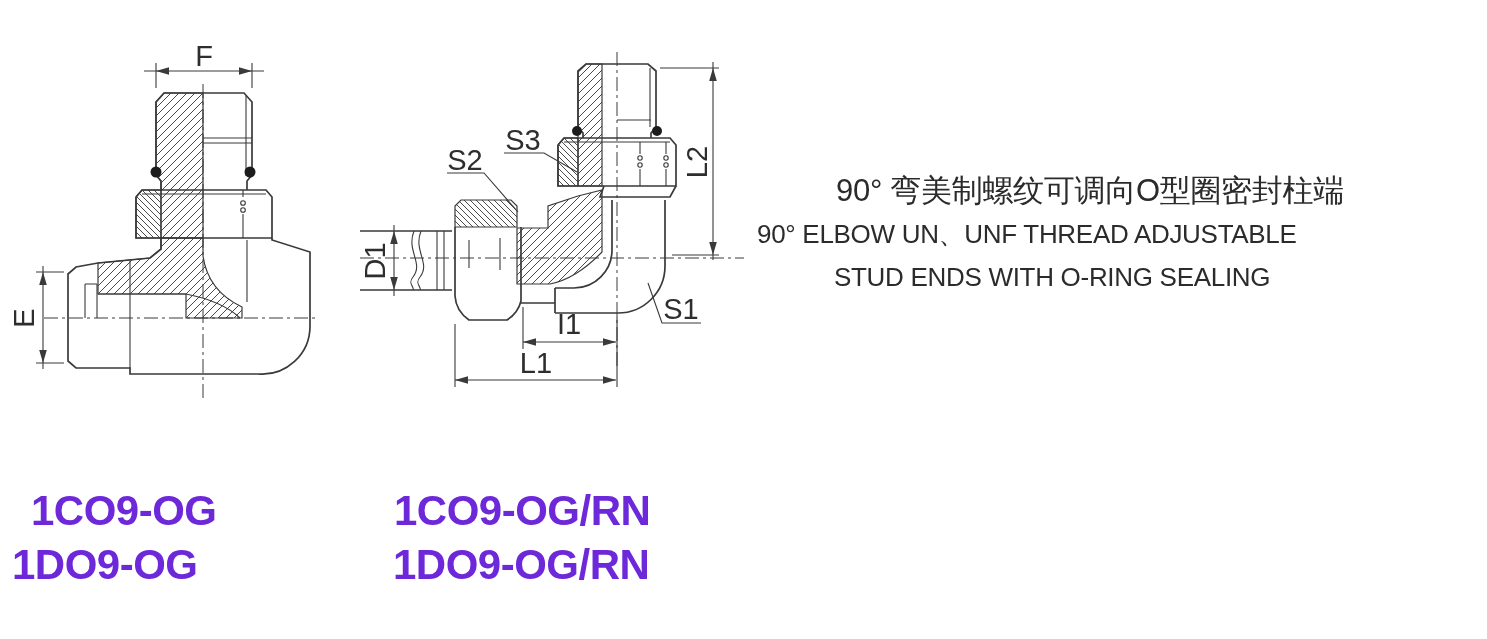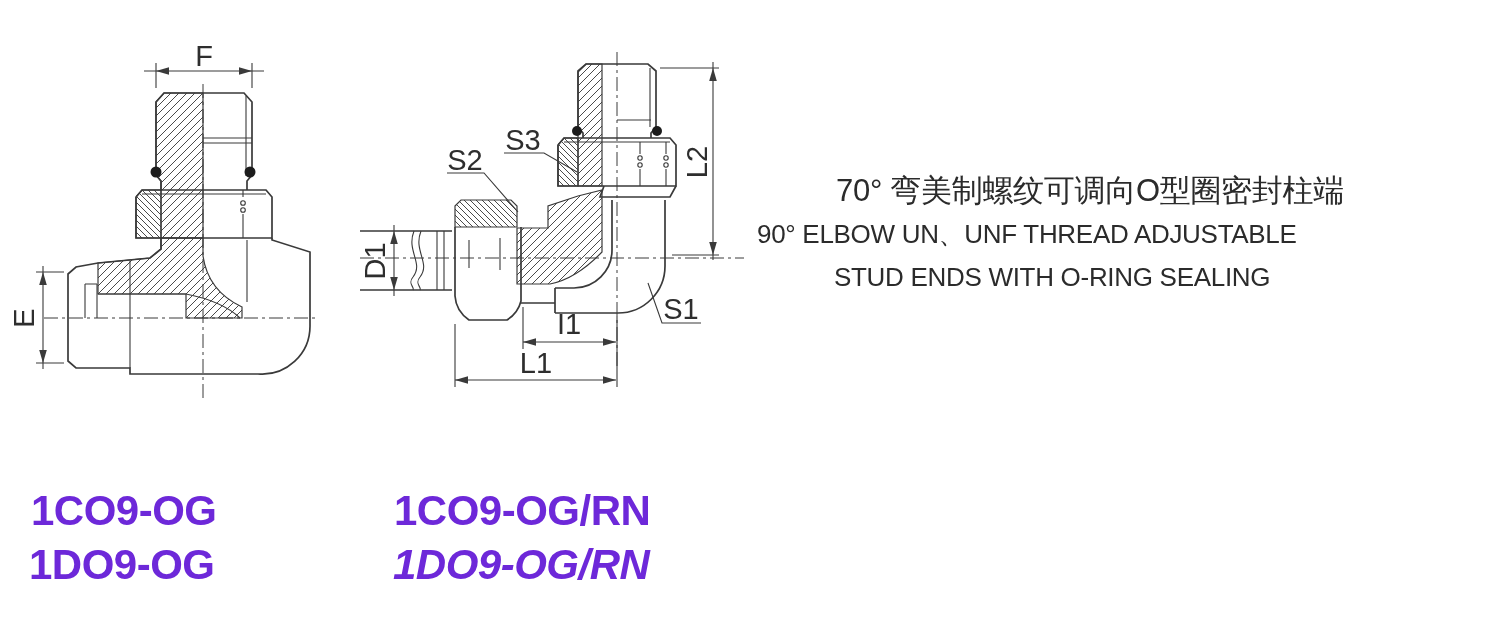--- a/index.html
+++ b/index.html
@@ -29,23 +29,23 @@
   .pn{
     position:absolute;
     color:#6d28d9;
     font-weight:bold;
     font-size:42px;
     letter-spacing:-0.5px;
     white-space:nowrap;
     line-height:1;
   }
   .pn-r1c1{left:31px;top:490px;}
-  .pn-r2c1{left:29px;top:544px;}
+  .pn-r2c1{left:12px;top:544px;}
   .pn-r1c2{left:394px;top:490px;}
-  .pn-r2c2{left:393px;top:544px;font-style:italic;}
+  .pn-r2c2{left:393px;top:544px;}
 </style>
 </head>
 <body>
 
 <div class="canvas">
 
   <svg class="drawing-svg" width="1487" height="639" viewBox="0 0 1487 639">
     <defs>
       <pattern id="hA" patternUnits="userSpaceOnUse" width="8" height="8">
         <path d="M-2,2 L2,-2 M-2,10 L10,-2 M6,10 L10,6" stroke="#4a4a4a" stroke-width="1" fill="none"></path>
@@ -191,21 +191,21 @@
 
       <path stroke-width="1.1" d="M504,153 L544,153 L577,172"></path>
       <text class="dim-label" x="523" y="150" text-anchor="middle" stroke="none">S3</text>
 
       <path stroke-width="1.1" d="M648,283 L662,323 L701,323"></path>
       <text class="dim-label" x="681" y="319" text-anchor="middle" stroke="none">S1</text>
     </g>
   </svg>
 
   <div>
-    <div class="desc-line desc-cn">70° 弯美制螺纹可调向O型圈密封柱端</div>
+    <div class="desc-line desc-cn">90° 弯美制螺纹可调向O型圈密封柱端</div>
     <div class="desc-line desc-en1">90°  ELBOW UN、UNF THREAD ADJUSTABLE</div>
     <div class="desc-line desc-en2">STUD ENDS WITH O-RING SEALING</div>
   </div>
 
   <div>
     <div class="pn pn-r1c1">1CO9-OG</div>
     <div class="pn pn-r2c1">1DO9-OG</div>
     <div class="pn pn-r1c2">1CO9-OG/RN</div>
     <div class="pn pn-r2c2">1DO9-OG/RN</div>
   </div>

